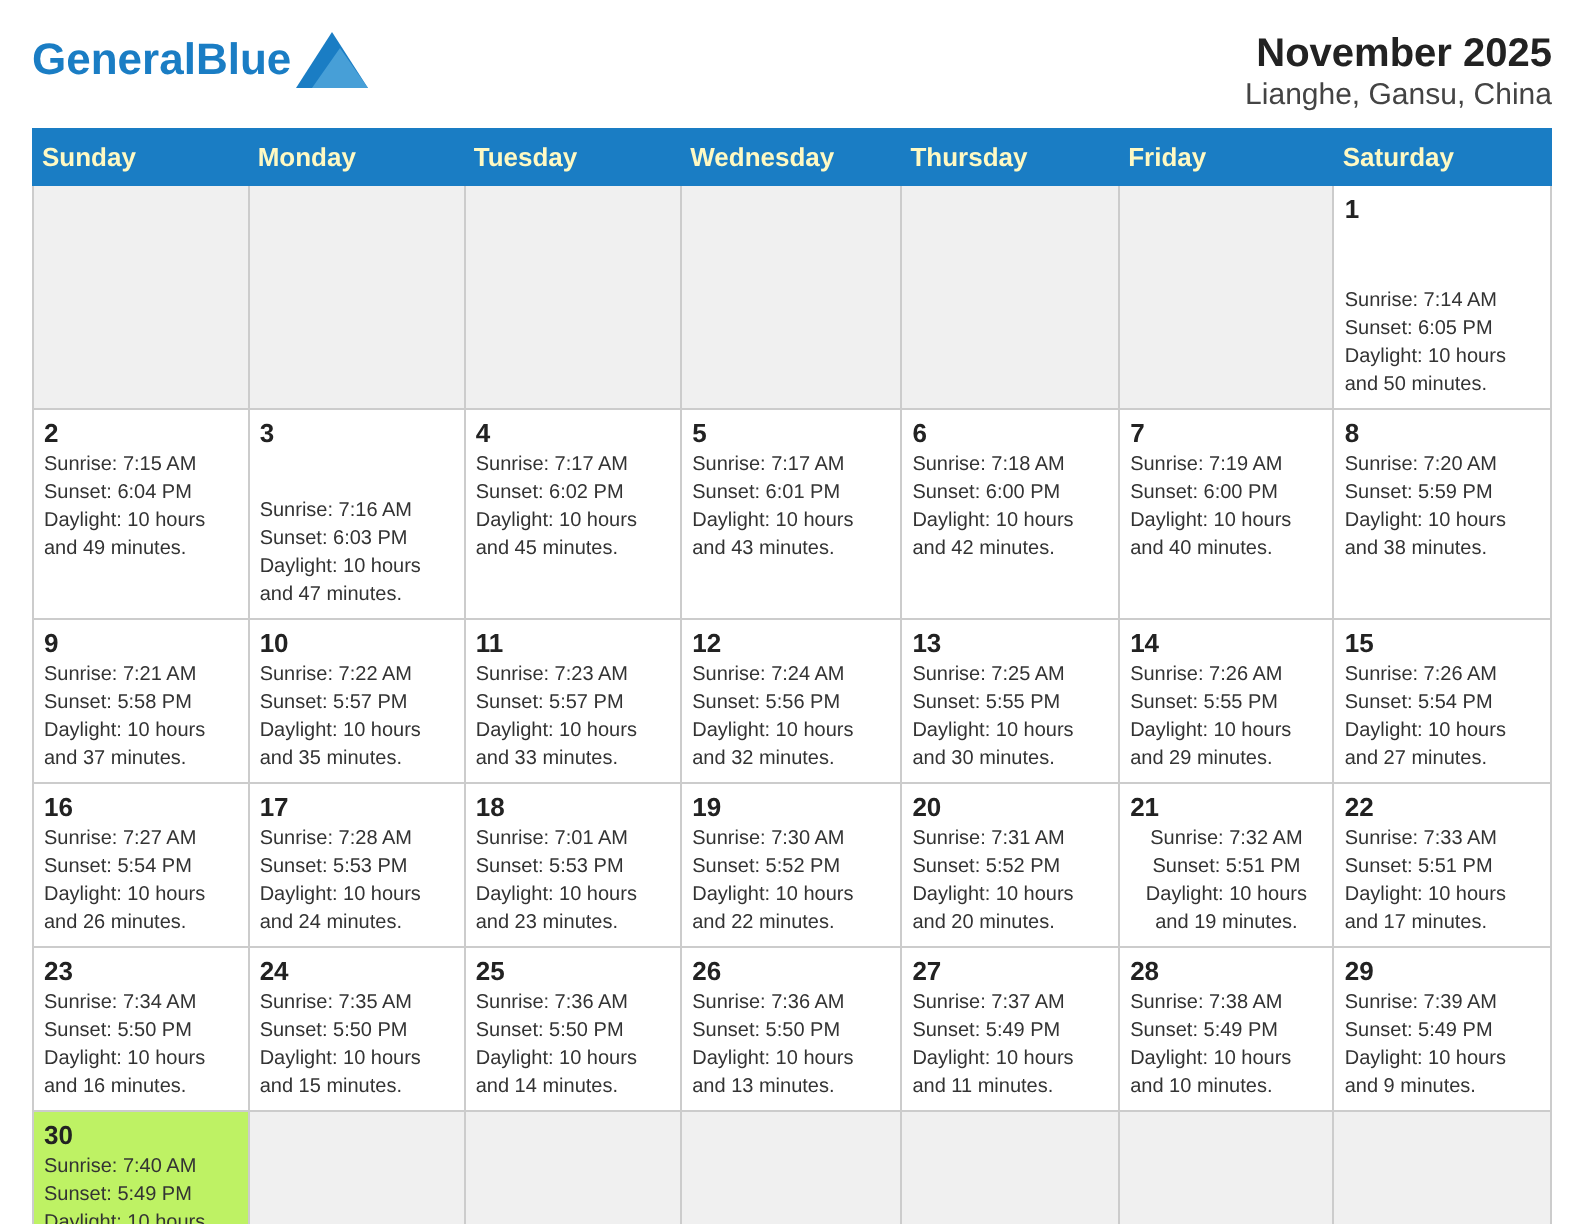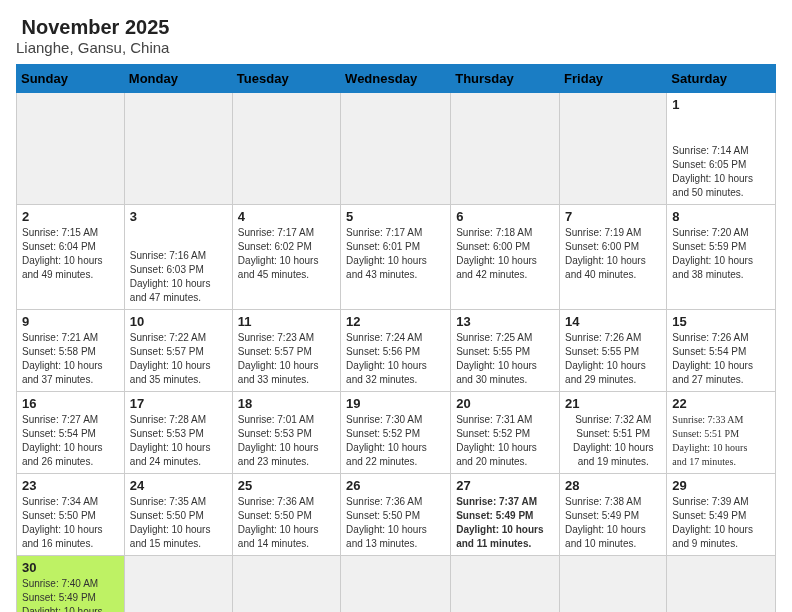--- a/index.html
+++ b/index.html
@@ -40,21 +40,21 @@
       font-size: 15px;
       color: #444;
     }
     .calendar {
       width: 100%;
       border-collapse: collapse;
       border: 1px solid #ccc;
     }
     .calendar th {
       background: #1a7dc4;
-      color: #000000;
+      color: #fef9c3;
       font-size: 13px;
       font-weight: bold;
       padding: 6px 4px;
       text-align: left;
       border: 1px solid #1a7dc4;
     }
     .calendar td {
       border: 1px solid #ccc;
       vertical-align: top;
       padding: 4px 5px;
@@ -80,20 +80,29 @@
       line-height: 1.4;
     }
     .last-row td {
       background: #bef264;
     }
   </style>
 </head>
 <body>
 
 <div class="header">
+  <div class="logo">
+    <div style="display:flex;align-items:center;">
+      <span class="logo-text"><span>General</span><span style="color:#1a7dc4;">Blue</span></span>
+      <svg width="36" height="28" viewBox="0 0 36 28" style="margin-left:2px;">
+        <polygon points="0,28 18,0 36,28" fill="#1a7dc4"></polygon>
+        <polygon points="8,28 22,8 36,28" fill="#5baee0" opacity="0.7"></polygon>
+      </svg>
+    </div>
+  </div>
   <div class="title-block">
     <div class="month-title">November 2025</div>
     <div class="location">Lianghe, Gansu, China</div>
   </div>
 </div>
 
 <table class="calendar">
   <thead>
     <tr>
     <th>Sunday</th>
@@ -261,21 +270,21 @@
         </td>
         <td>
           <span class="day-num">21</span>
           <div class="day-info" style="white-space: pre-line; text-align: center;">Sunrise: 7:32 AM
 Sunset: 5:51 PM
 Daylight: 10 hours
 and 19 minutes.</div>
         </td>
         <td>
           <span class="day-num">22</span>
-          <div class="day-info" style="white-space: pre-line; font-family: Liberation Serif, serif;">Sunrise: 7:33 AM
+          <div class="day-info" style="white-space: pre-line;">Sunrise: 7:33 AM
 Sunset: 5:51 PM
 Daylight: 10 hours
 and 17 minutes.</div>
         </td>
       </tr>
       <tr>
         <td>
           <span class="day-num">23</span>
           <div class="day-info" style="white-space: pre-line;">Sunrise: 7:34 AM
 Sunset: 5:50 PM
@@ -298,21 +307,21 @@
         </td>
         <td>
           <span class="day-num">26</span>
           <div class="day-info" style="white-space: pre-line;">Sunrise: 7:36 AM
 Sunset: 5:50 PM
 Daylight: 10 hours
 and 13 minutes.</div>
         </td>
         <td>
           <span class="day-num">27</span>
-          <div class="day-info" style="white-space: pre-line; font-weight: bold;">Sunrise: 7:37 AM
+          <div class="day-info" style="white-space: pre-line;">Sunrise: 7:37 AM
 Sunset: 5:49 PM
 Daylight: 10 hours
 and 11 minutes.</div>
         </td>
         <td>
           <span class="day-num">28</span>
           <div class="day-info" style="white-space: pre-line;">Sunrise: 7:38 AM
 Sunset: 5:49 PM
 Daylight: 10 hours
 and 10 minutes.</div>

